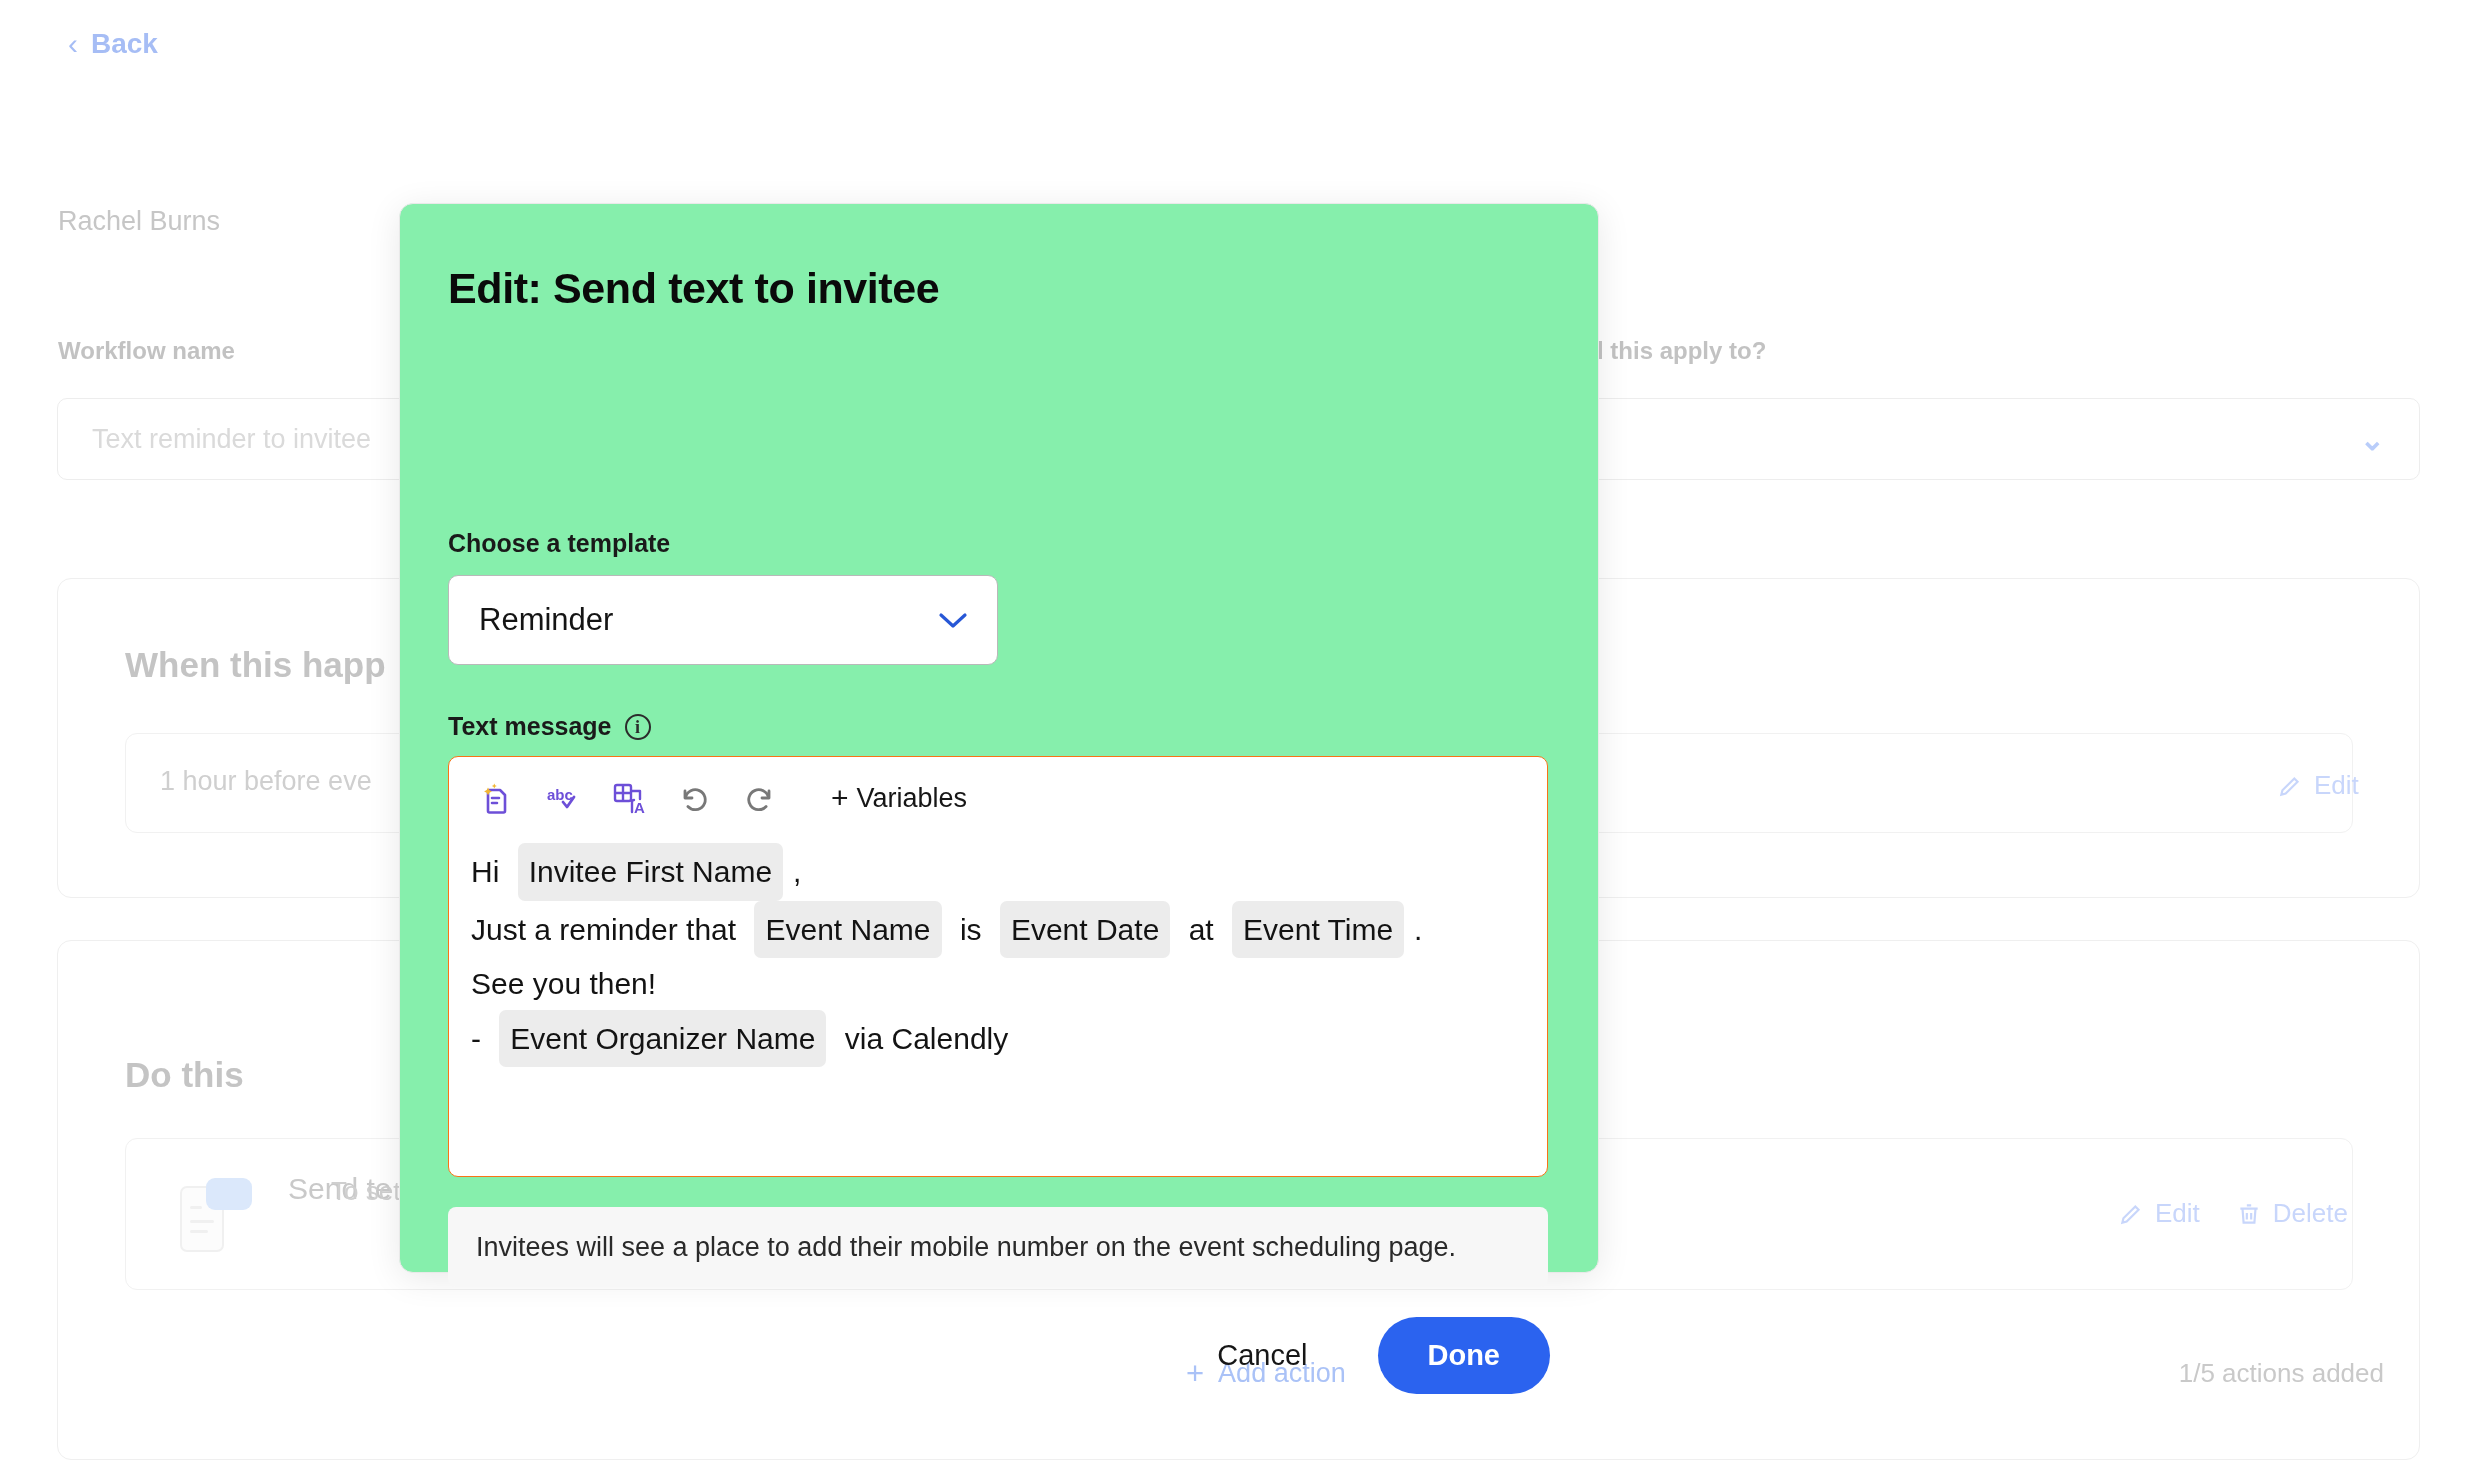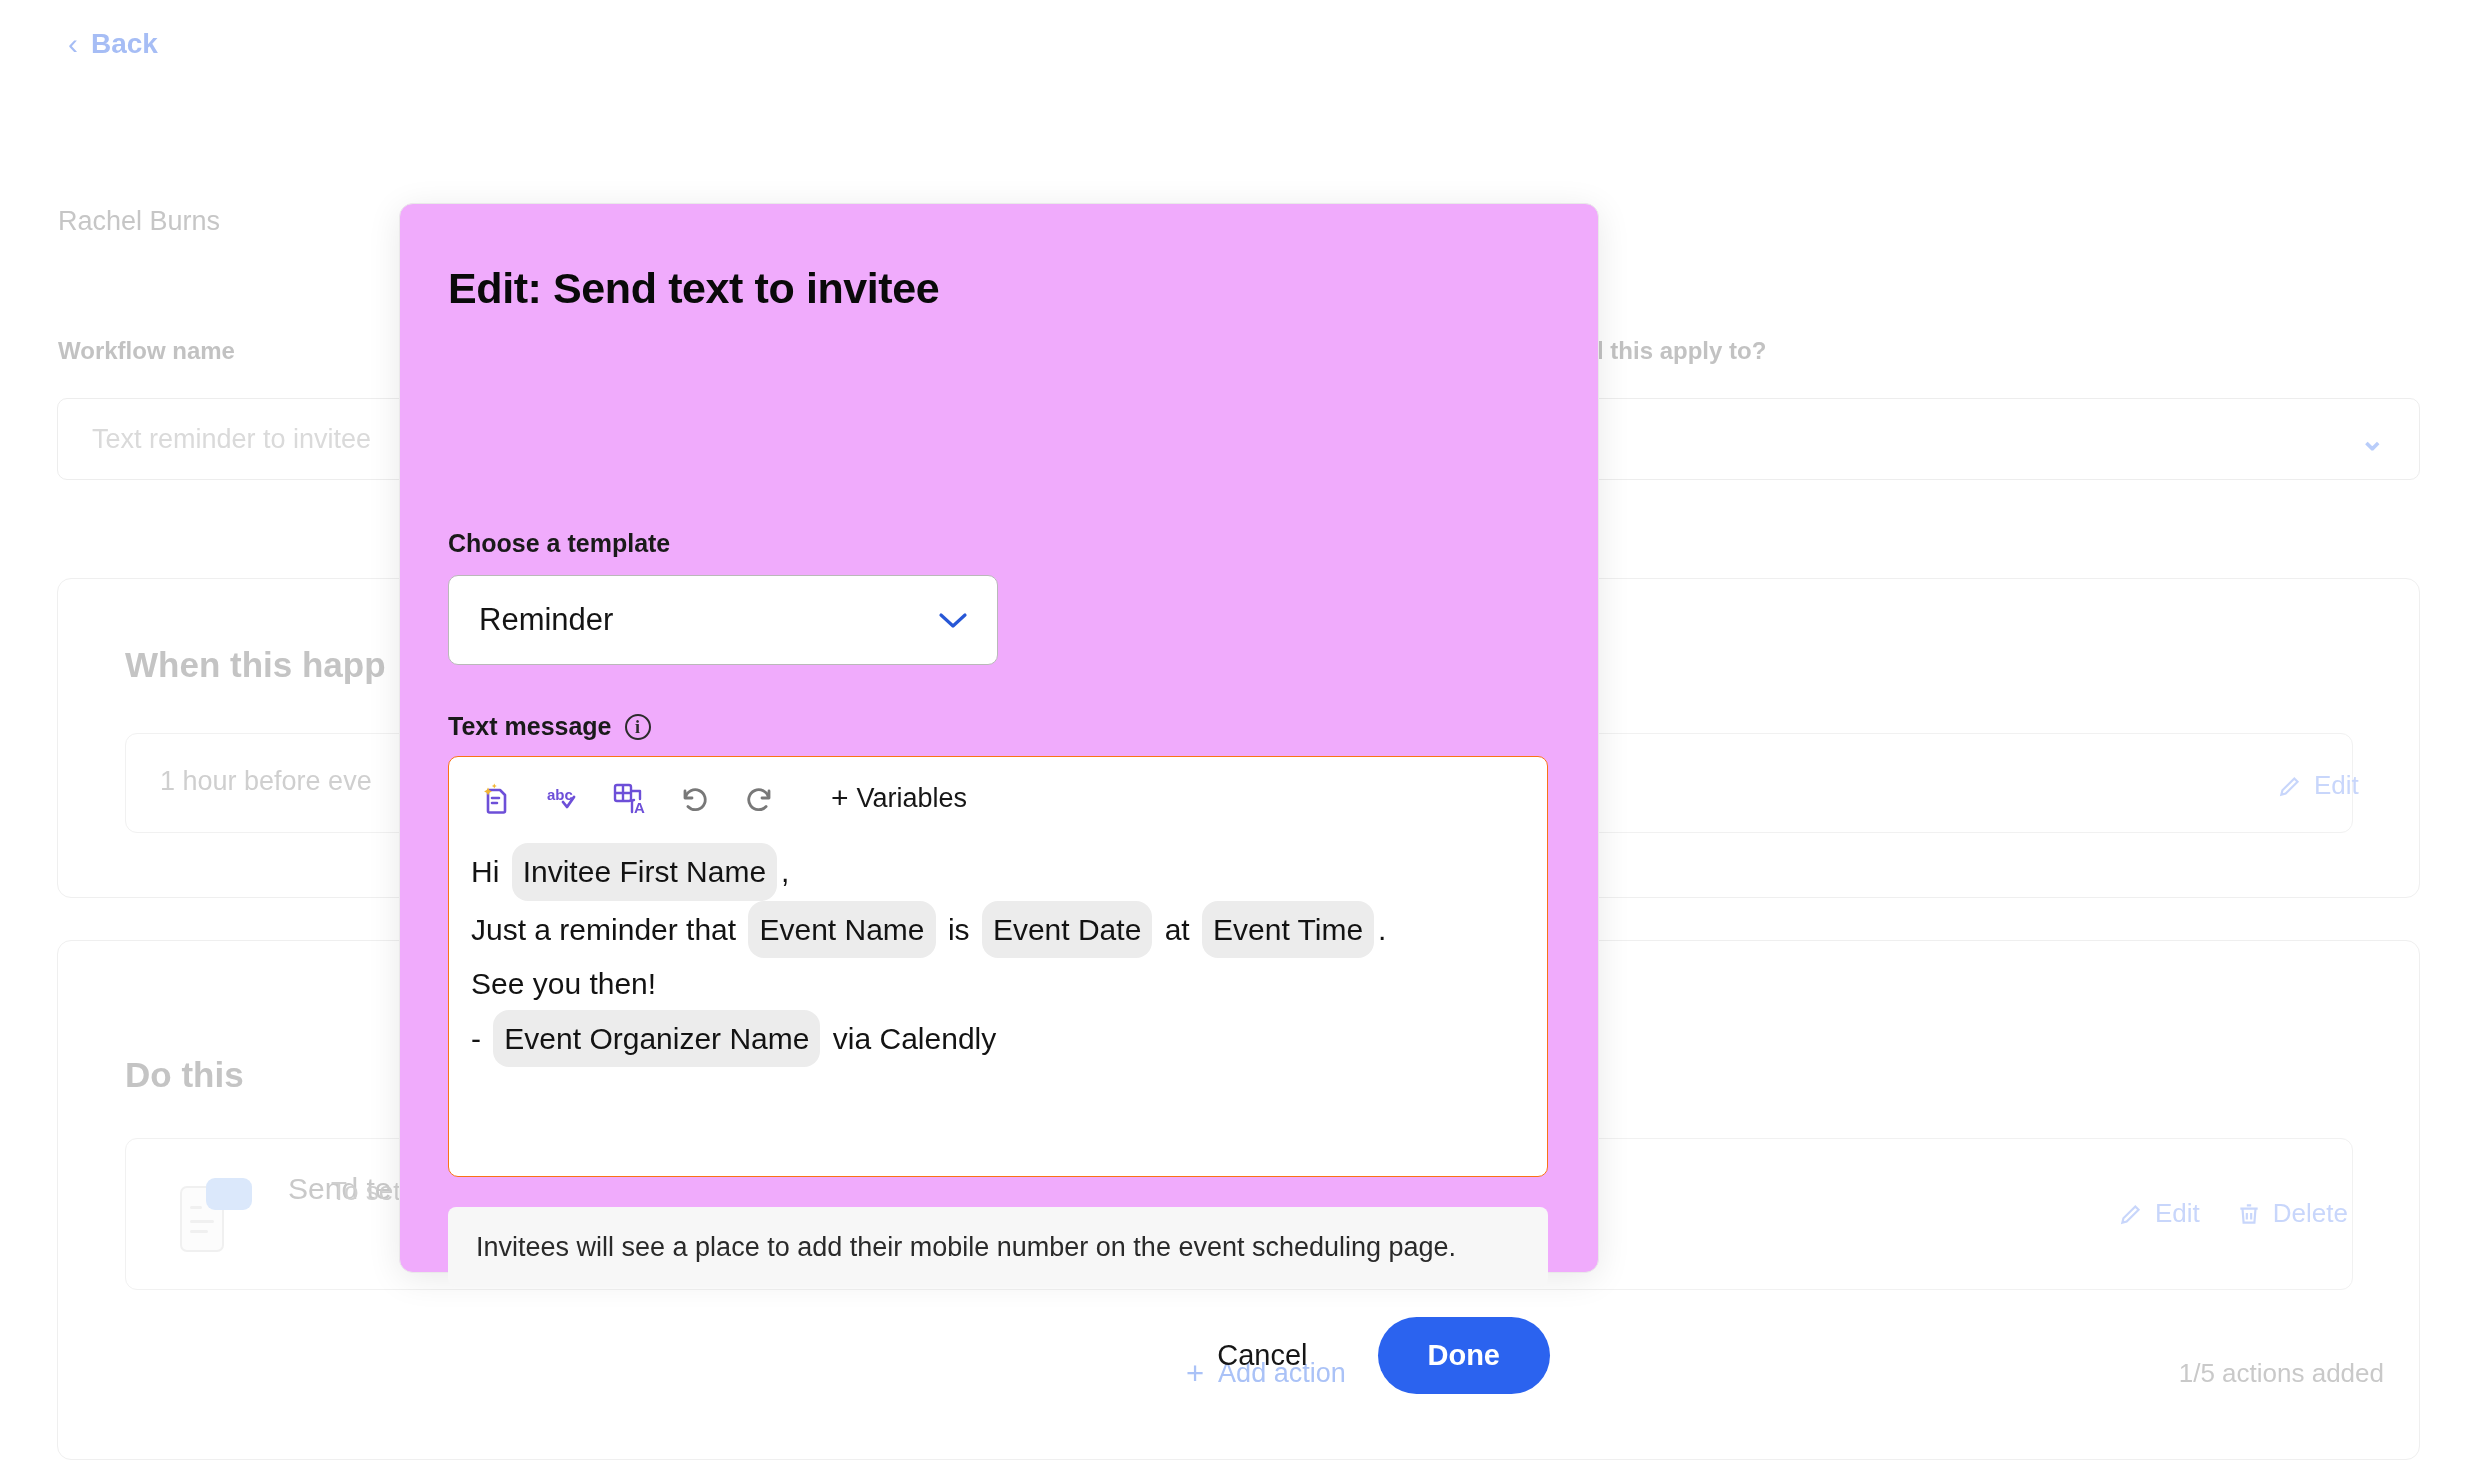--- a/index.html
+++ b/index.html
@@ -116,21 +116,21 @@
   .plus-sign { font-size: 31px; font-weight: 400; line-height: 1; }
   .actions-count {
     position: absolute; right: 92px; top: 1358px;
     font-size: 26px; color: #c9c9c9;
   }
 
   
   .modal {
     position: absolute; left: 399px; top: 203px;
     width: 1200px; height: 1070px;
-    background: #f0abfc;
+    background: #86efac;
     border: 1px solid #e9e9e9;
     border-radius: 14px;
     box-shadow: 0 6px 34px rgba(0,0,0,0.09);
     padding: 0;
   }
   .modal-title {
     position: absolute; left: 48px; top: 60px;
     font-size: 43px; font-weight: 700; color: #0a0a0a; letter-spacing: -0.4px;
   }
   .modal-label {
@@ -175,22 +175,22 @@
     margin-left: 30px; font-size: 27px; color: #161616; cursor: pointer;
   }
   .tb-plus { font-size: 30px; line-height: 1; font-weight: 400; }
 
   .msg-body {
     position: absolute; left: 22px; top: 86px; right: 20px;
     font-size: 30px; color: #131313; line-height: 1.72;
   }
   .msg-line { white-space: nowrap; }
   .var-chip {
-    display: inline-block; background: #ececec; border-radius: 16px;
-    padding: 3px 11px; margin: 0 4px; color: #131313;
+    display: inline-block; background: #ececec; border-radius: 7px;
+    padding: 3px 11px; margin: 0 10px; color: #131313;
   }
 
   .notice {
     position: absolute; left: 48px; top: 1003px;
     width: 1100px; height: 80px;
     background: #f7f7f7; border-radius: 8px;
     display: flex; align-items: center;
     padding-left: 28px;
     font-size: 27px; color: #2a2a2a;
   }

